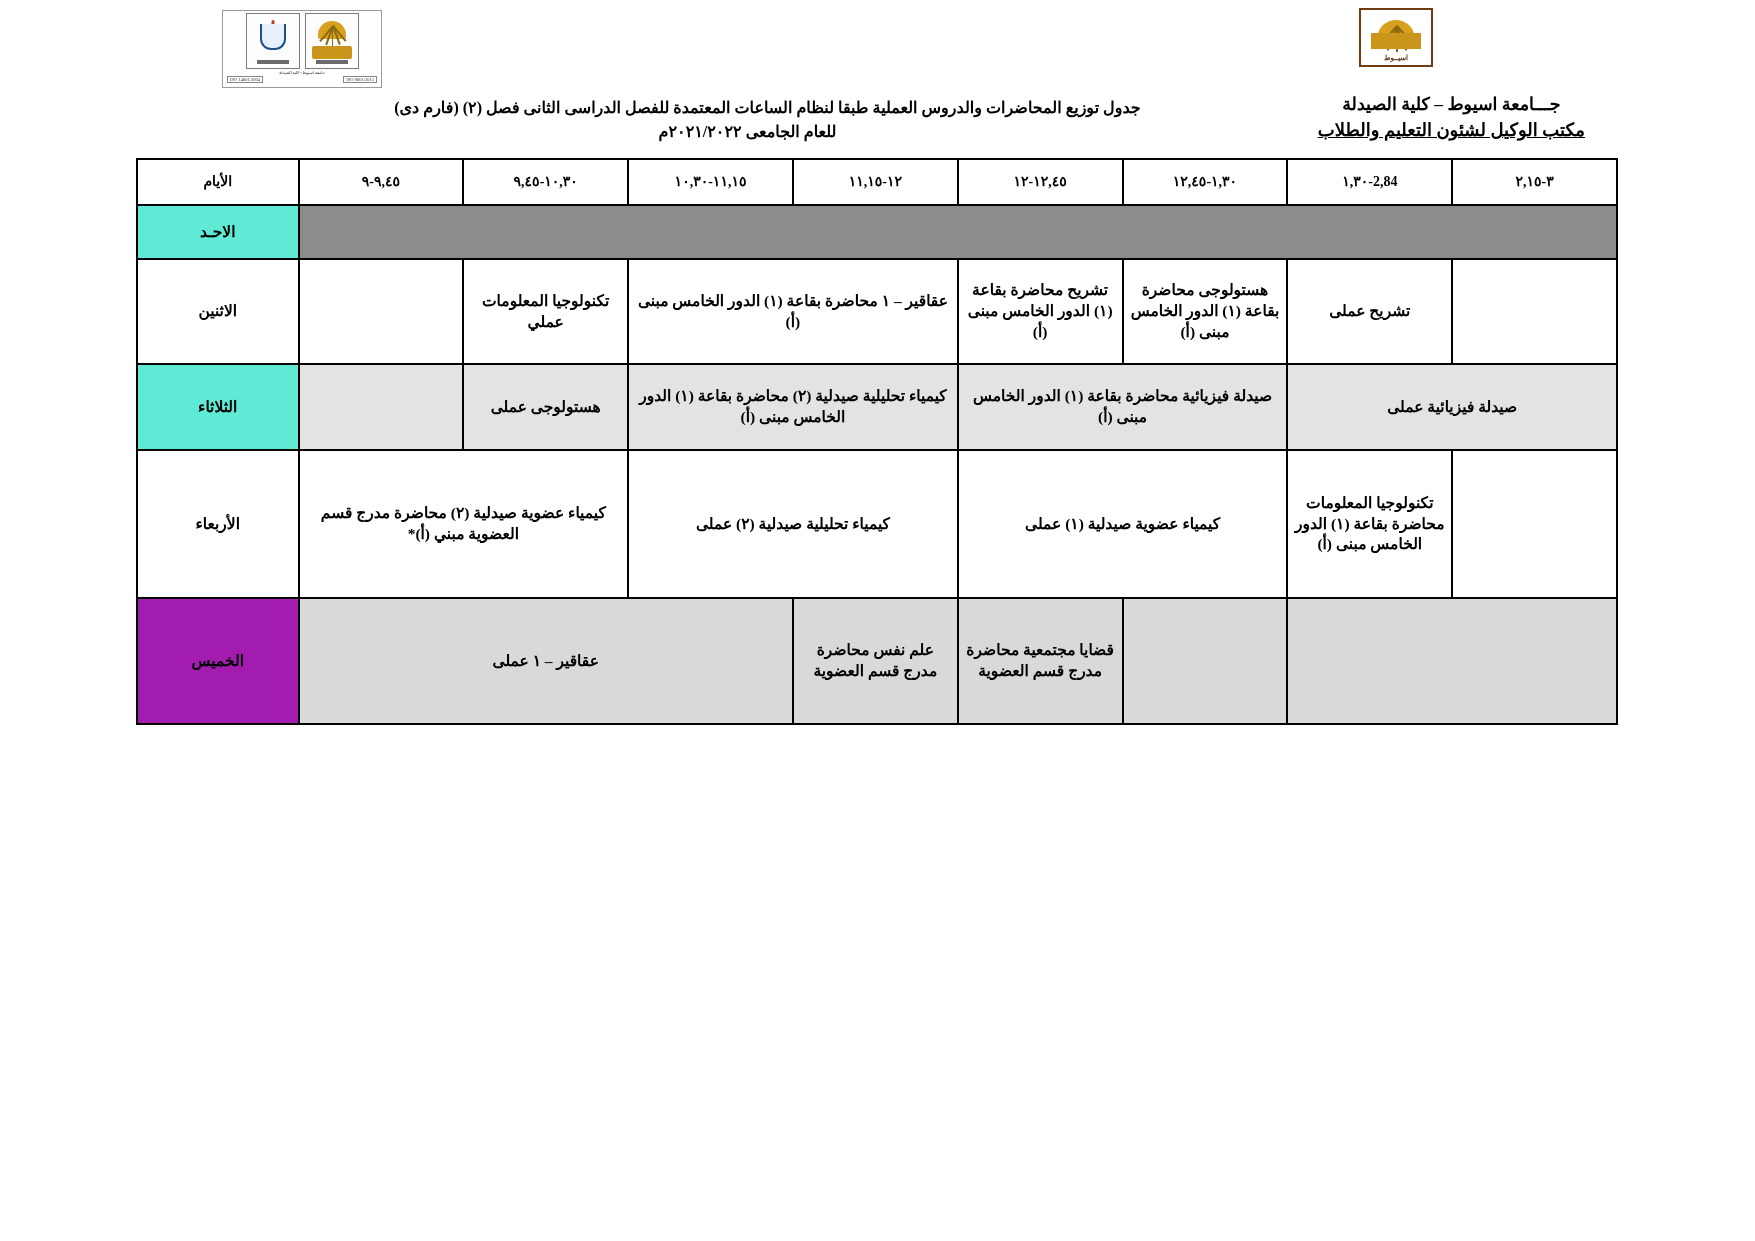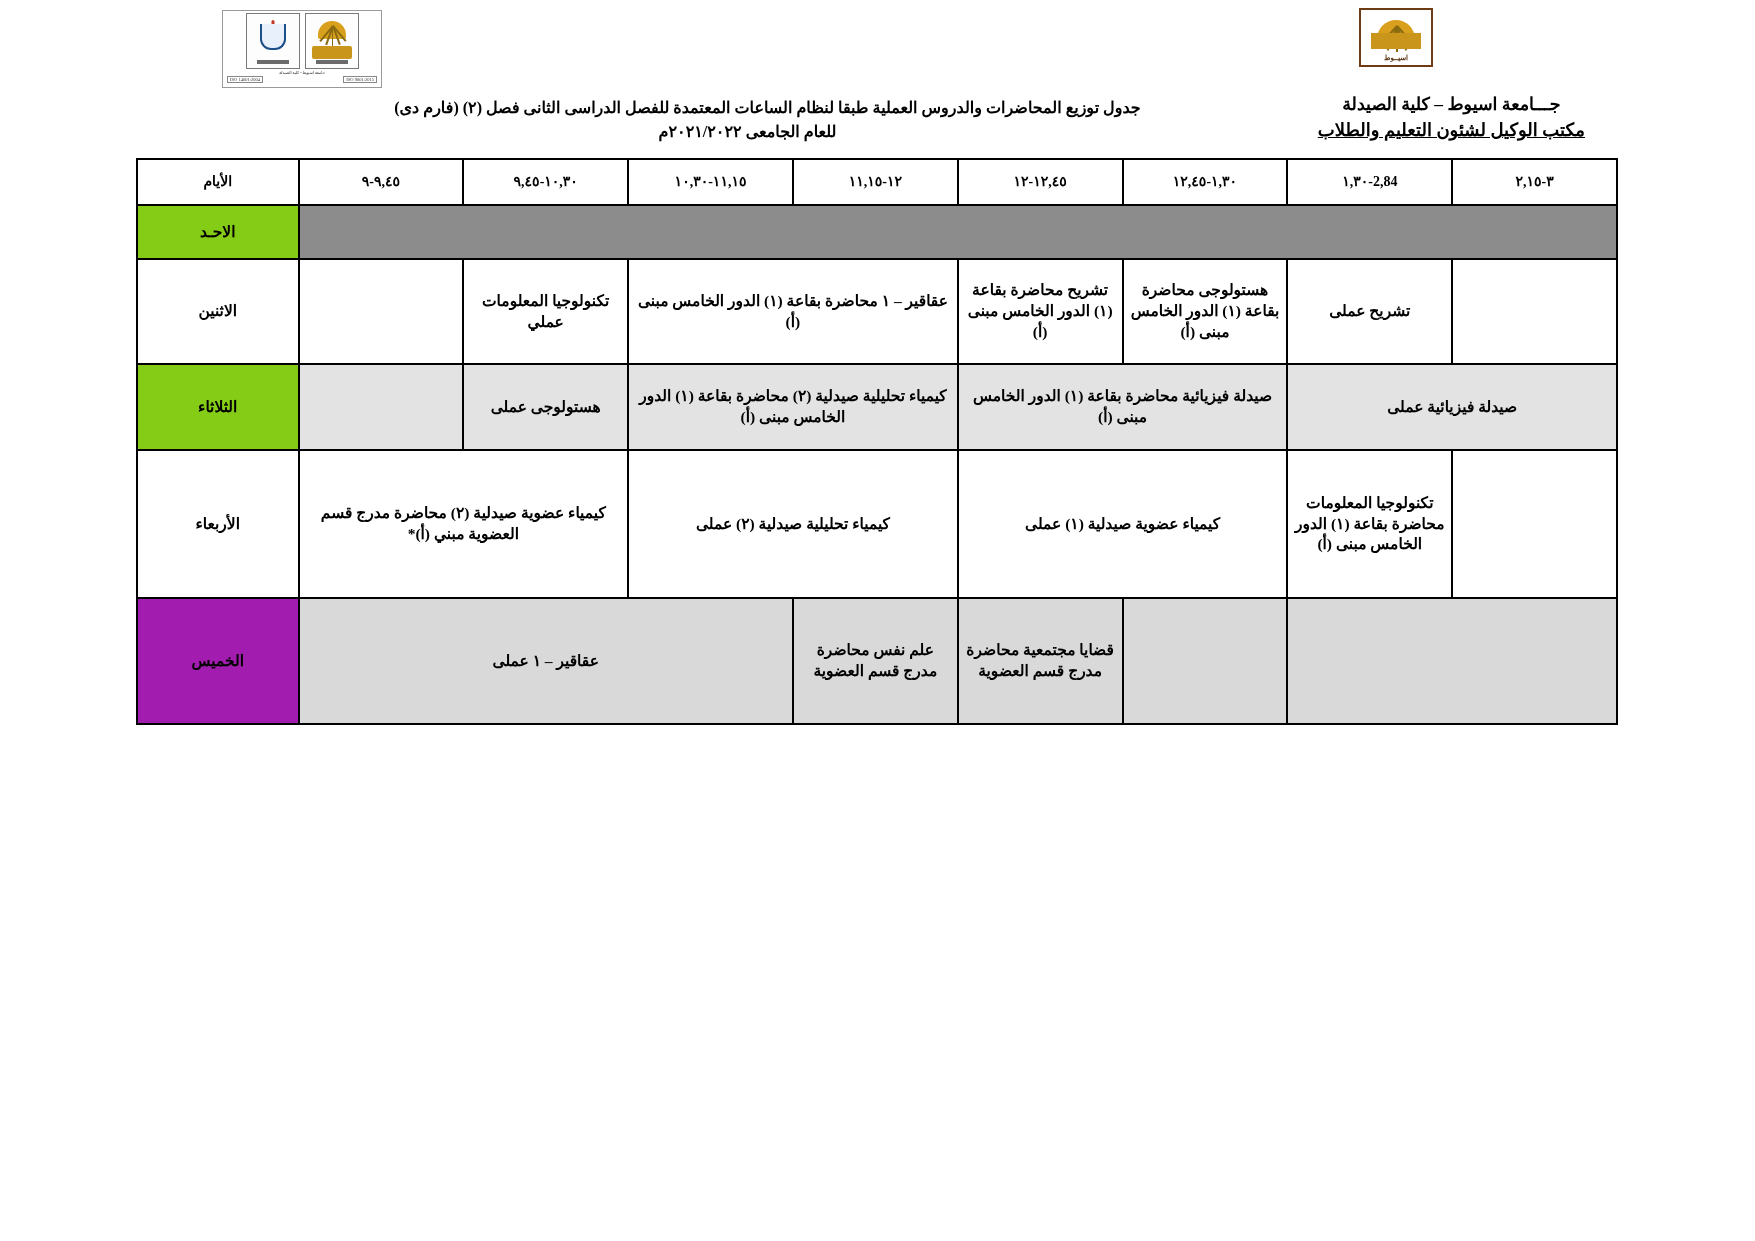--- a/index.html
+++ b/index.html
@@ -247,21 +247,21 @@
   tr.r-sun  td { height: 46px; }
   tr.r-mon  td { height: 97px; }
   tr.r-tue  td { height: 78px; }
   tr.r-wed  td { height: 140px; }
   tr.r-thu  td { height: 118px; }
 
   td.shade-light { background: #e3e3e3; }
   td.shade-light2 { background: #d9d9d9; }
   td.shade-dark  { background: #8c8c8c; }
   td.day-dark    { background: #a21caf; }
-  td.day-light   { background: #84cc16; }
+  td.day-light   { background: #5eead4; }
   td.empty {}
 </style>
 </head>
 <body>
 
 <div class="logo-band">
 
   <div class="logo-left-group">
     <div class="logo-left-inner">
       <div class="crest">

